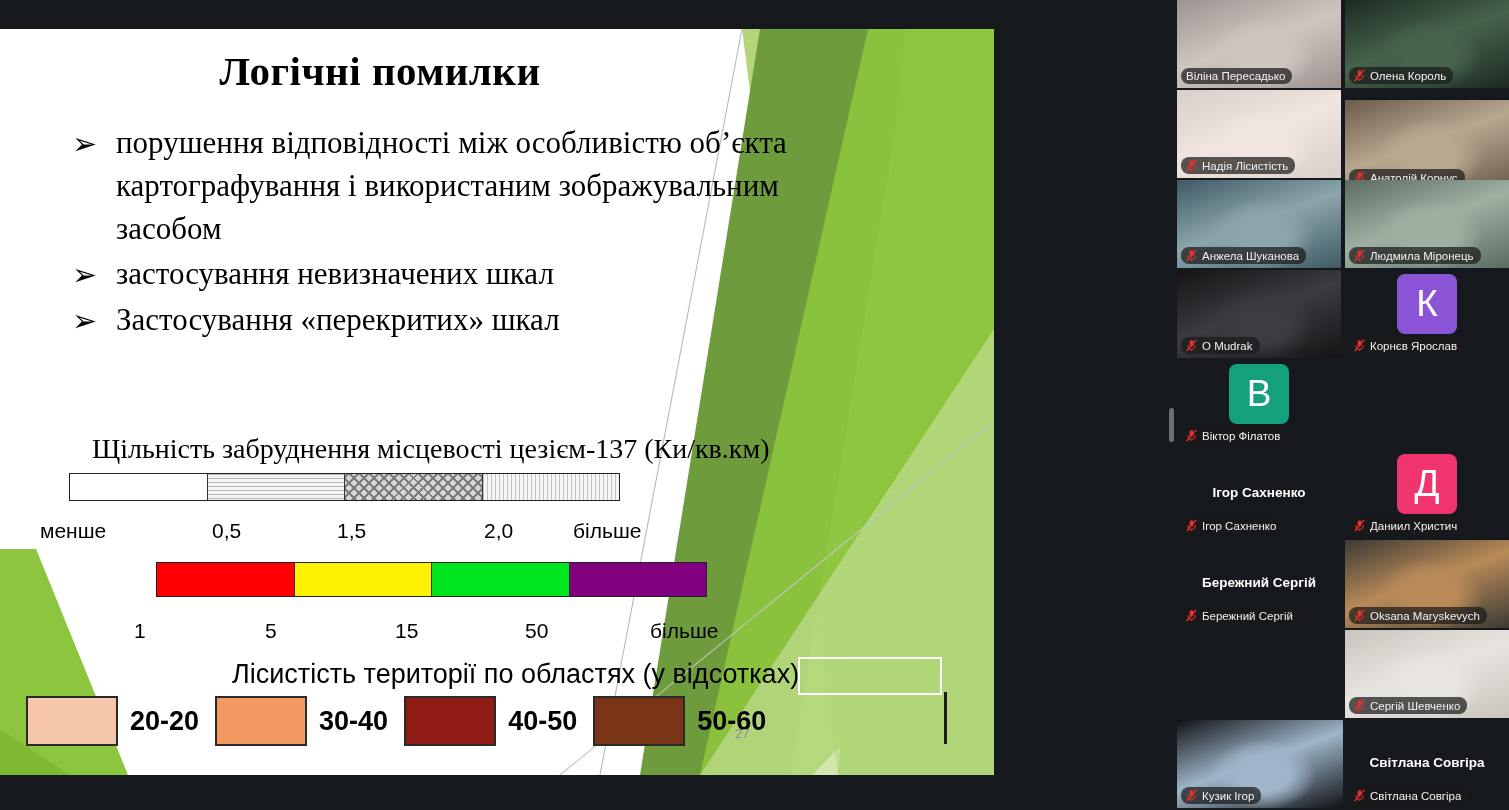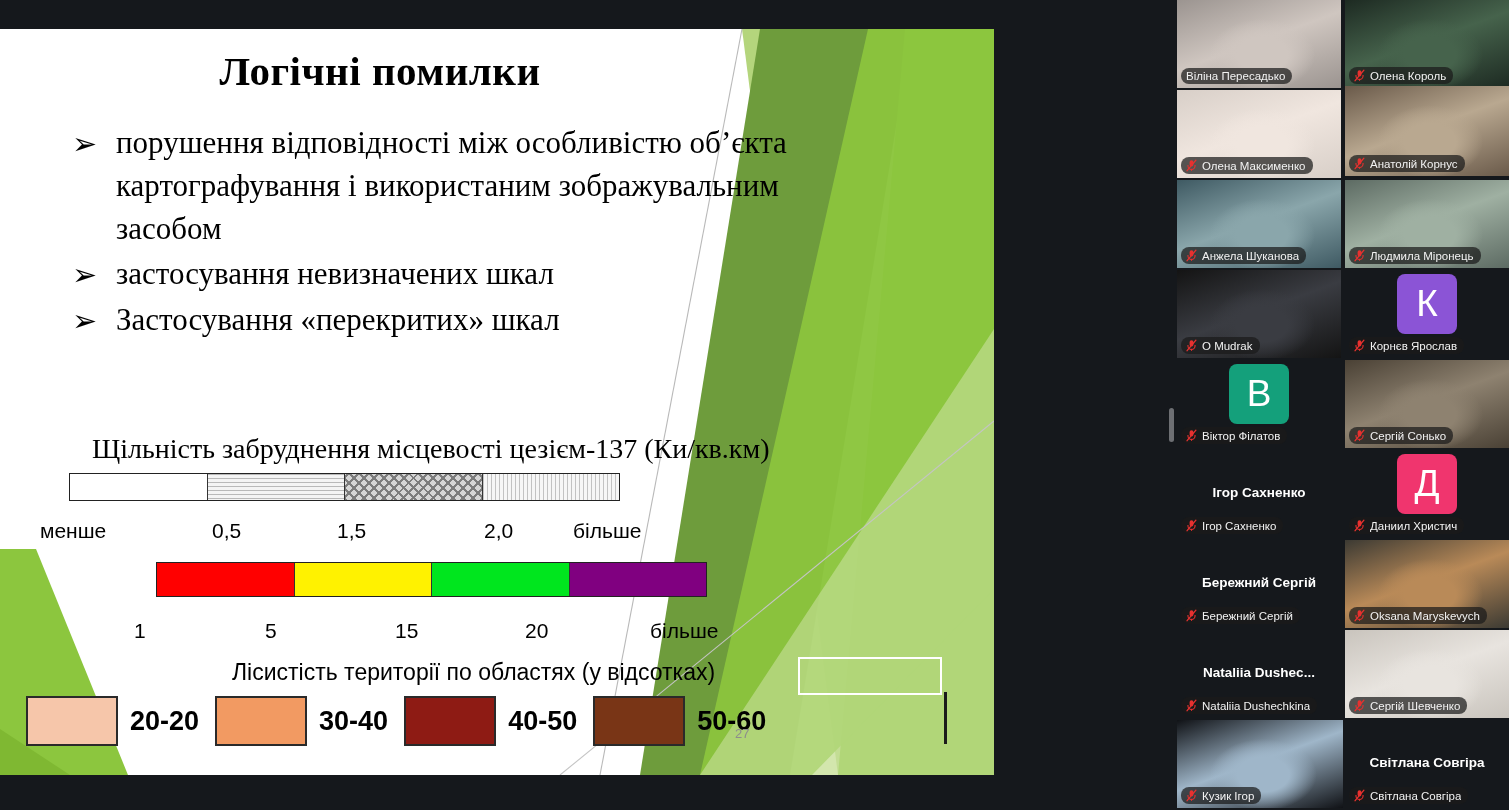--- a/index.html
+++ b/index.html
@@ -104,21 +104,21 @@
   .ramp-seg { flex: 1 1 0; border-right: 1.5px solid #333; }
   .ramp-seg:last-child { border-right: none; }
   #fc-labels {
     position: absolute; left: 110px; top: 590px; width: 680px; height: 30px;
   }
 
   
   #forest-caption {
     position: absolute; left: 232px; top: 630px;
     font-family: "Liberation Sans", sans-serif;
-    font-size: 23px; color: #000; white-space: nowrap;
+    font-size: 27px; color: #000; white-space: nowrap;
   }
   #forest-legend {
     position: absolute; left: 26px; top: 665px;
     width: 930px; height: 54px;
     display: flex; align-items: center;
   }
   .forest-item { display: flex; align-items: center; margin-right: 16px; }
   .forest-swatch {
     width: 92px; height: 50px; border: 2px solid #2a2a2a; flex: 0 0 92px;
   }
@@ -270,21 +270,21 @@
       <div id="ramp-bar">
         <div class="ramp-seg" style="background:#FF0000"></div>
         <div class="ramp-seg" style="background:#FFF200"></div>
         <div class="ramp-seg" style="background:#00E61E"></div>
         <div class="ramp-seg" style="background:#800080"></div>
       </div>
       <div id="fc-labels">
         <span style="left:24px">1</span>
         <span style="left:155px">5</span>
         <span style="left:285px">15</span>
-        <span style="left:415px">20</span>
+        <span style="left:415px">50</span>
         <span style="left:540px">більше</span>
       </div>
 
       <div id="forest-caption">Лісистість території по областях (у відсотках)</div>
       <div id="white-outline-box"></div>
       <div id="forest-legend">
         <div class="forest-item">
           <div class="forest-swatch" style="background:#F6C6AA"></div>
           <div class="forest-label">20-20</div>
         </div>
@@ -345,24 +345,24 @@
             radial-gradient(ellipse 46% 58% at 52% 62%, #f0e6df 0%, #f0e6df 34%, transparent 70%),
             linear-gradient(160deg, #d8cfc8 0%, #f0e6df 48%, #d8cfc8 100%);"></div>
       </div>
           <div class="namebar">
         <svg class="mic-muted" viewBox="0 0 14 16">
       <rect x="4.6" y="1.2" width="4.8" height="8" rx="2.4" fill="#e8312f"></rect>
       <path d="M2.5 7.4v1.1a4.5 4.5 0 0 0 9 0V7.4" fill="none" stroke="#e8312f" stroke-width="1.4"></path>
       <rect x="6.4" y="12.2" width="1.3" height="2.6" fill="#e8312f"></rect>
       <line x1="1.4" y1="14.6" x2="12.6" y2="1.2" stroke="#e8312f" stroke-width="1.7" stroke-linecap="round"></line>
     </svg>
-        <span class="nm">Олена Максименко</span>
-      </div>
-        </div>
-        <div class="tile" style="left: 168px; top: 86px; width: 164px; height: 90px;">
+        <span class="nm">Надія Лісистість</span>
+      </div>
+        </div>
+        <div class="tile" style="left: 168px; top: 100px; width: 164px; height: 90px;">
           <div class="vid">
         <div class="vid-img" style="background:
             radial-gradient(ellipse 46% 58% at 52% 62%, #b9a890 0%, #b9a890 34%, transparent 70%),
             linear-gradient(160deg, #6a5a4a 0%, #b9a890 48%, #6a5a4a 100%);"></div>
       </div>
           <div class="namebar">
         <svg class="mic-muted" viewBox="0 0 14 16">
       <rect x="4.6" y="1.2" width="4.8" height="8" rx="2.4" fill="#e8312f"></rect>
       <path d="M2.5 7.4v1.1a4.5 4.5 0 0 0 9 0V7.4" fill="none" stroke="#e8312f" stroke-width="1.4"></path>
       <rect x="6.4" y="12.2" width="1.3" height="2.6" fill="#e8312f"></rect>
@@ -436,36 +436,20 @@
           <div class="namebar plain">
         <svg class="mic-muted" viewBox="0 0 14 16">
       <rect x="4.6" y="1.2" width="4.8" height="8" rx="2.4" fill="#e8312f"></rect>
       <path d="M2.5 7.4v1.1a4.5 4.5 0 0 0 9 0V7.4" fill="none" stroke="#e8312f" stroke-width="1.4"></path>
       <rect x="6.4" y="12.2" width="1.3" height="2.6" fill="#e8312f"></rect>
       <line x1="1.4" y1="14.6" x2="12.6" y2="1.2" stroke="#e8312f" stroke-width="1.7" stroke-linecap="round"></line>
     </svg>
         <span class="nm">Віктор Філатов</span>
       </div>
         </div>
-        <div class="tile" style="left: 168px; top: 360px; width: 164px; height: 88px;">
-          <div class="vid">
-        <div class="vid-img" style="background:
-            radial-gradient(ellipse 46% 58% at 52% 62%, #8e8270 0%, #8e8270 34%, transparent 70%),
-            linear-gradient(160deg, #4a4135 0%, #8e8270 48%, #4a4135 100%);"></div>
-      </div>
-          <div class="namebar">
-        <svg class="mic-muted" viewBox="0 0 14 16">
-      <rect x="4.6" y="1.2" width="4.8" height="8" rx="2.4" fill="#e8312f"></rect>
-      <path d="M2.5 7.4v1.1a4.5 4.5 0 0 0 9 0V7.4" fill="none" stroke="#e8312f" stroke-width="1.4"></path>
-      <rect x="6.4" y="12.2" width="1.3" height="2.6" fill="#e8312f"></rect>
-      <line x1="1.4" y1="14.6" x2="12.6" y2="1.2" stroke="#e8312f" stroke-width="1.7" stroke-linecap="round"></line>
-    </svg>
-        <span class="nm">Сергій Сонько</span>
-      </div>
-        </div>
         <div class="tile novideo" style="left: 0px; top: 450px; width: 164px; height: 88px;">
           <div class="centered-name">Ігор Сахненко</div>
           <div class="namebar plain">
         <svg class="mic-muted" viewBox="0 0 14 16">
       <rect x="4.6" y="1.2" width="4.8" height="8" rx="2.4" fill="#e8312f"></rect>
       <path d="M2.5 7.4v1.1a4.5 4.5 0 0 0 9 0V7.4" fill="none" stroke="#e8312f" stroke-width="1.4"></path>
       <rect x="6.4" y="12.2" width="1.3" height="2.6" fill="#e8312f"></rect>
       <line x1="1.4" y1="14.6" x2="12.6" y2="1.2" stroke="#e8312f" stroke-width="1.7" stroke-linecap="round"></line>
     </svg>
         <span class="nm">Ігор Сахненко</span>
@@ -504,32 +488,20 @@
           <div class="namebar">
         <svg class="mic-muted" viewBox="0 0 14 16">
       <rect x="4.6" y="1.2" width="4.8" height="8" rx="2.4" fill="#e8312f"></rect>
       <path d="M2.5 7.4v1.1a4.5 4.5 0 0 0 9 0V7.4" fill="none" stroke="#e8312f" stroke-width="1.4"></path>
       <rect x="6.4" y="12.2" width="1.3" height="2.6" fill="#e8312f"></rect>
       <line x1="1.4" y1="14.6" x2="12.6" y2="1.2" stroke="#e8312f" stroke-width="1.7" stroke-linecap="round"></line>
     </svg>
         <span class="nm">Oksana Maryskevych</span>
       </div>
         </div>
-        <div class="tile novideo" style="left: 0px; top: 630px; width: 164px; height: 88px;">
-          <div class="centered-name">Nataliia  Dushec...</div>
-          <div class="namebar plain">
-        <svg class="mic-muted" viewBox="0 0 14 16">
-      <rect x="4.6" y="1.2" width="4.8" height="8" rx="2.4" fill="#e8312f"></rect>
-      <path d="M2.5 7.4v1.1a4.5 4.5 0 0 0 9 0V7.4" fill="none" stroke="#e8312f" stroke-width="1.4"></path>
-      <rect x="6.4" y="12.2" width="1.3" height="2.6" fill="#e8312f"></rect>
-      <line x1="1.4" y1="14.6" x2="12.6" y2="1.2" stroke="#e8312f" stroke-width="1.7" stroke-linecap="round"></line>
-    </svg>
-        <span class="nm">Nataliia Dushechkina</span>
-      </div>
-        </div>
         <div class="tile" style="left: 168px; top: 630px; width: 164px; height: 88px;">
           <div class="vid">
         <div class="vid-img" style="background:
             radial-gradient(ellipse 46% 58% at 52% 62%, #e8e4df 0%, #e8e4df 34%, transparent 70%),
             linear-gradient(160deg, #c9c4bd 0%, #e8e4df 48%, #c9c4bd 100%);"></div>
       </div>
           <div class="namebar">
         <svg class="mic-muted" viewBox="0 0 14 16">
       <rect x="4.6" y="1.2" width="4.8" height="8" rx="2.4" fill="#e8312f"></rect>
       <path d="M2.5 7.4v1.1a4.5 4.5 0 0 0 9 0V7.4" fill="none" stroke="#e8312f" stroke-width="1.4"></path>

